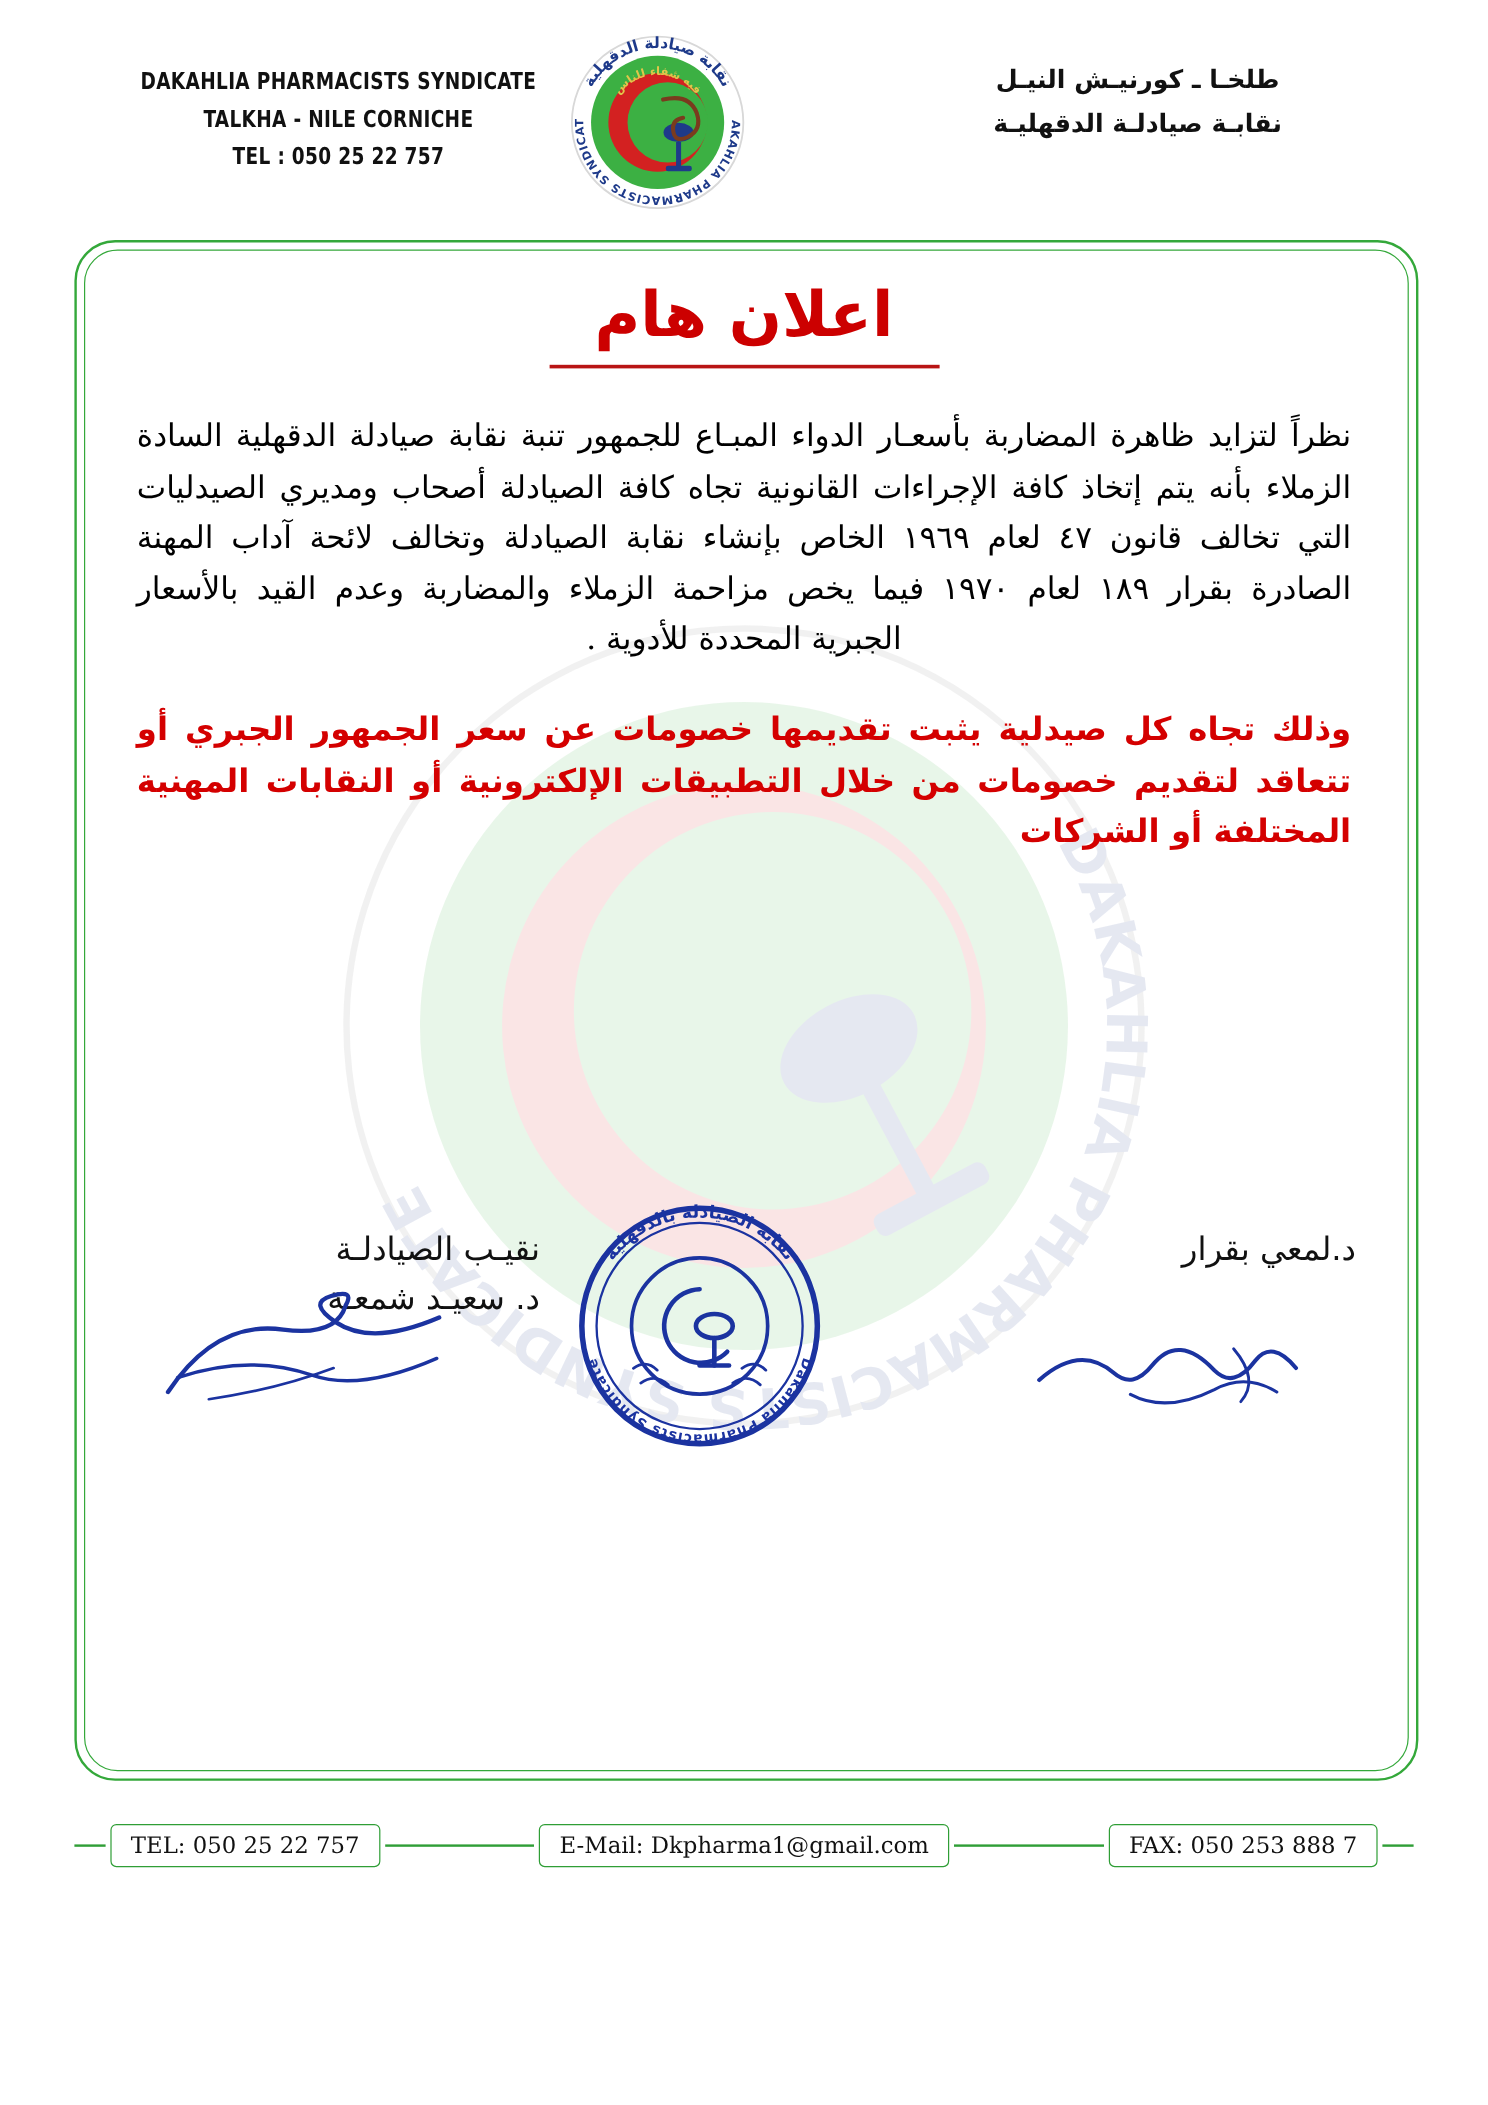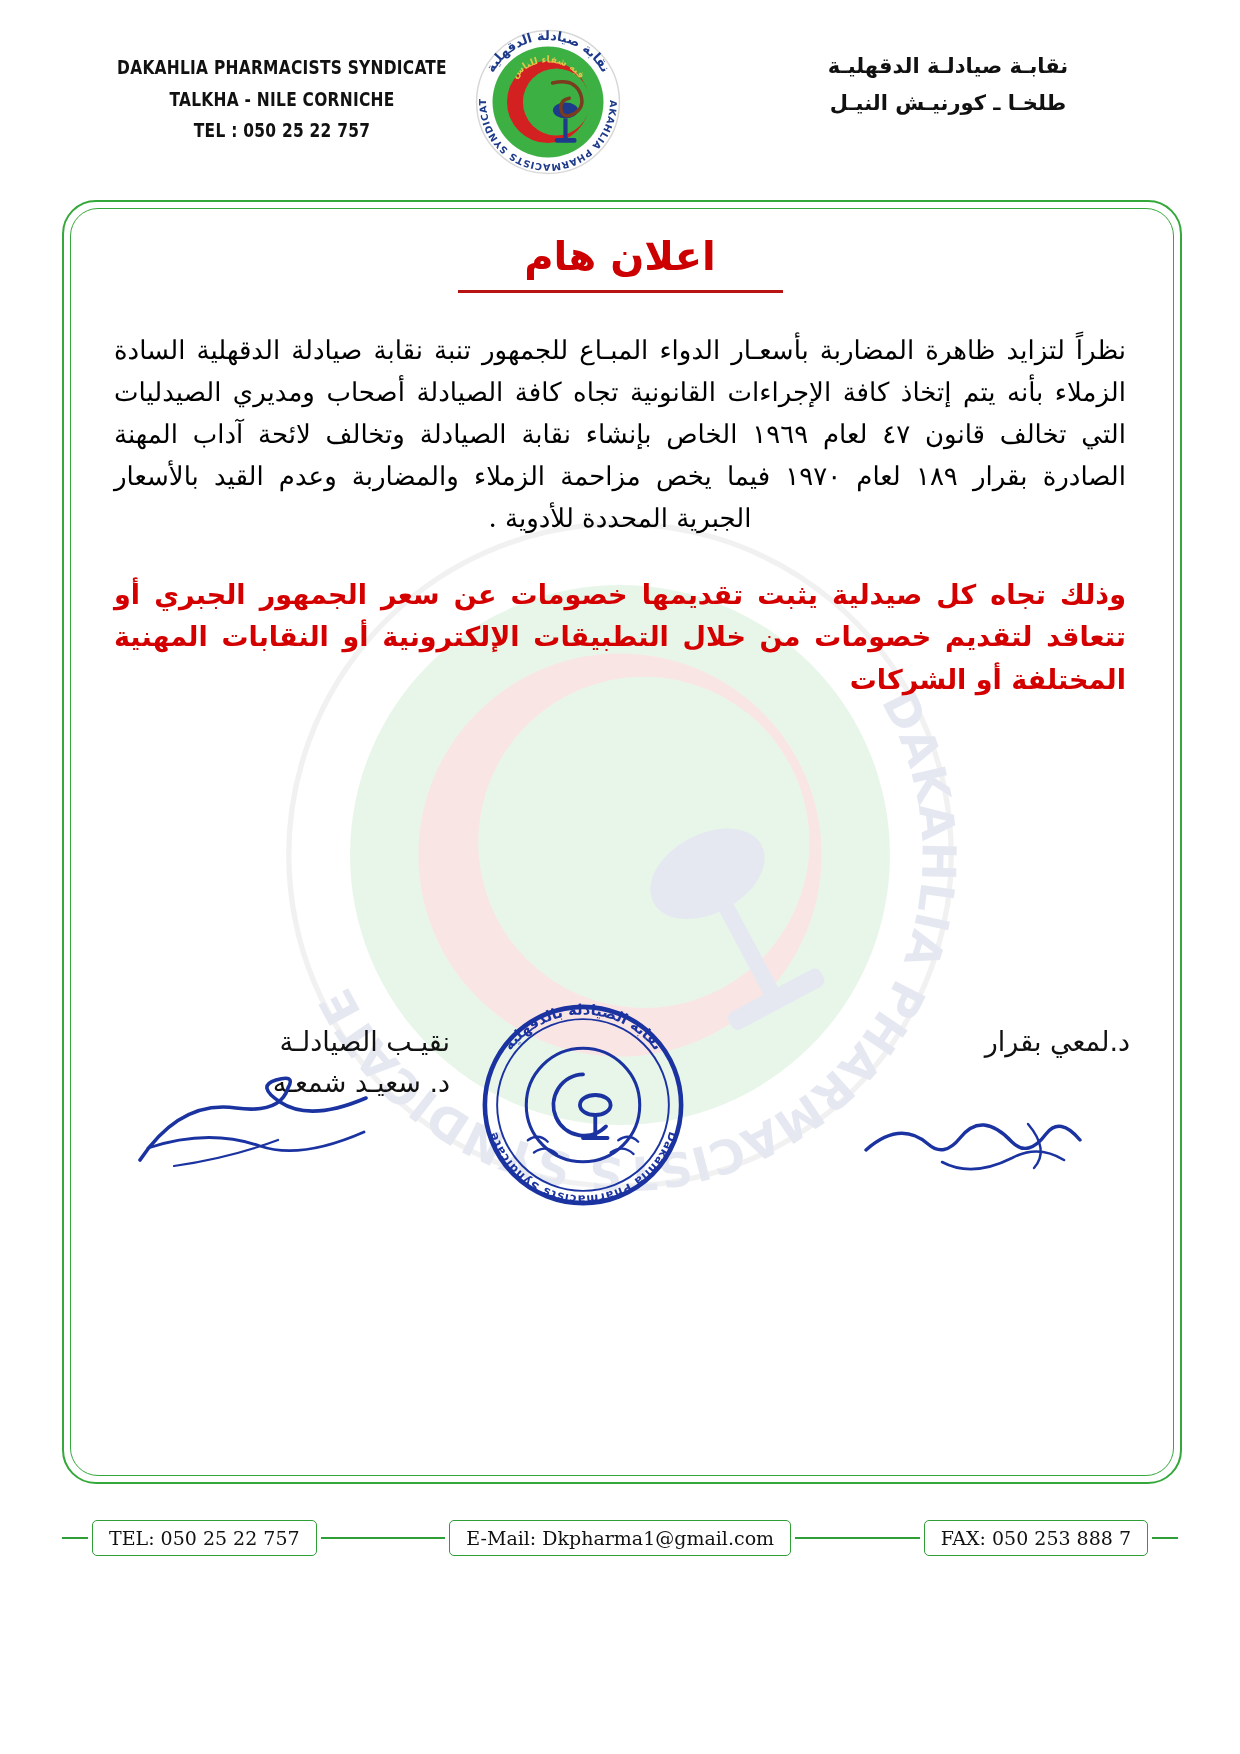--- a/index.html
+++ b/index.html
@@ -52,21 +52,21 @@
   .frame::after{
     content:"";position:absolute;left:6px;top:6px;right:6px;bottom:6px;
     border:1.2px solid #34a83a;border-radius:28px;
   }
 
   
   .content{position:absolute;left:100px;top:232px;width:1040px;z-index:4;}
 
   .title{
     text-align:center;color:#cc0000;direction:rtl;
-    font-size:40px;font-weight:bold;line-height:1.2;
+    font-size:52px;font-weight:bold;line-height:1.2;
     margin:0 0 6px 0;letter-spacing:2px;
   }
   .title-rule{
     width:325px;height:3px;background:#b81414;
     margin:10px auto 0 auto;
   }
 
   .para-black{
     direction:rtl;text-align:justify;text-align-last:center;
     color:#000000;font-size:26px;line-height:1.62;
@@ -168,22 +168,22 @@
         <text font-size="34" font-weight="bold" fill="#1e3a8a" font-family="DejaVu Sans, sans-serif">
           <textPath href="#lg-top" startOffset="50%" text-anchor="middle">نقابة صيادلة الدقهلية</textPath>
         </text>
         <text font-size="25" font-weight="bold" fill="#1e3a8a" letter-spacing="1.5" font-family="DejaVu Sans, sans-serif">
           <textPath href="#lg-bot" startOffset="50%" text-anchor="middle">DAKAHLIA PHARMACISTS SYNDICATE</textPath>
         </text>
       </svg>
     </div>
 
     <div class="hdr-ar">
+      <div>طلخـا ـ كورنيـش النيـل</div>
       <div>نقابـة صيادلـة الدقهليـة</div>
-      <div>طلخـا ـ كورنيـش النيـل</div>
     </div>
   </div>
 
   <div class="frame"></div>
 
   <div class="content">
     <div class="title">اعلان هام</div>
     <div class="title-rule"></div>
 
     <div class="para-black">نظراً لتزايد ظاهرة المضاربة بأسعـار الدواء المبـاع للجمهور تنبة نقابة صيادلة الدقهلية السادة الزملاء بأنه يتم إتخاذ كافة الإجراءات القانونية تجاه كافة الصيادلة أصحاب ومديري الصيدليات التي تخالف قانون ٤٧ لعام ١٩٦٩ الخاص بإنشاء نقابة الصيادلة وتخالف لائحة آداب المهنة الصادرة بقرار ١٨٩ لعام ١٩٧٠ فيما يخص مزاحمة الزملاء والمضاربة وعدم القيد بالأسعار الجبرية المحددة للأدوية .</div>

